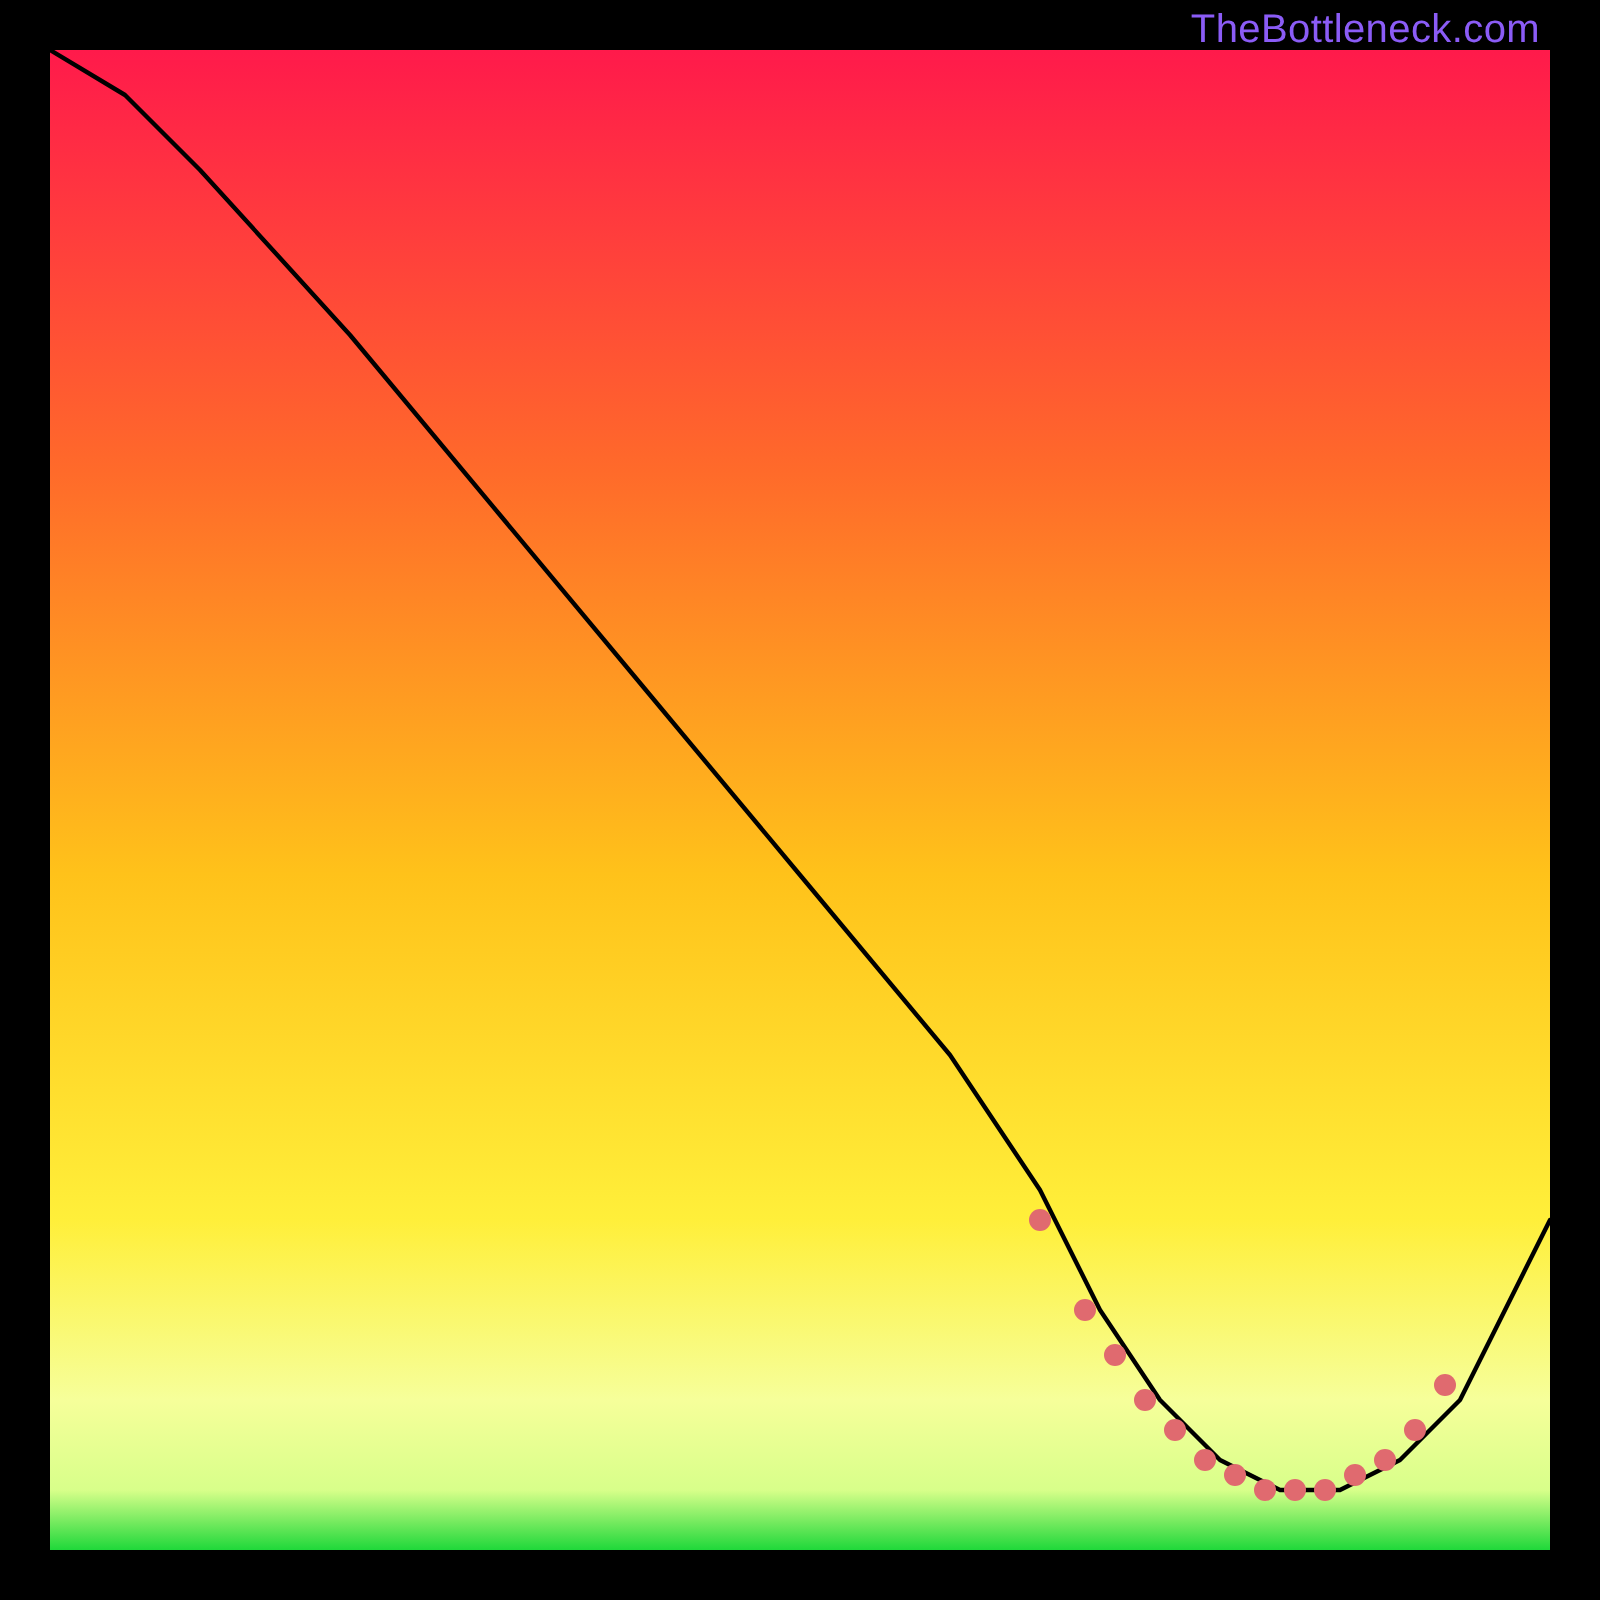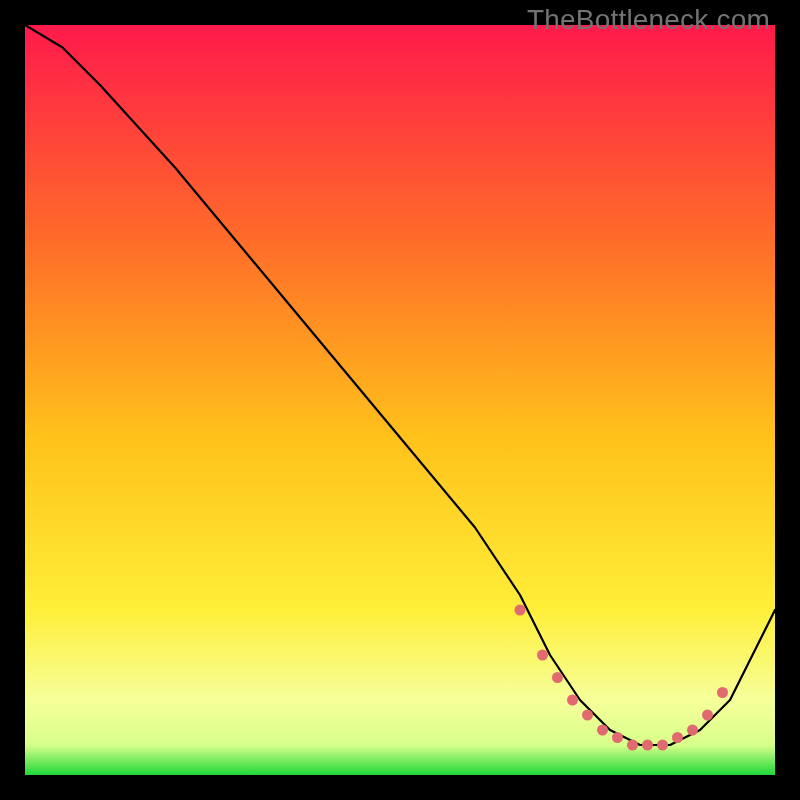--- a/index.html
+++ b/index.html
@@ -23,22 +23,22 @@
     position: absolute;
     left: 0;
     top: 0;
     width: 750px;
     height: 750px;
   }
   .watermark {
     position: absolute;
     top: 4px;
     right: 30px;
-    color: #737373;
-    font-size: 28px;
+    color: #8b5cf6;
+    font-size: 20px;
     font-weight: 500;
     letter-spacing: 0.2px;
   }
   svg { display: block; }
 </style>
 </head>
 <body>
 
 <div class="frame">
   <svg class="plot" viewBox="0 0 750 750">

